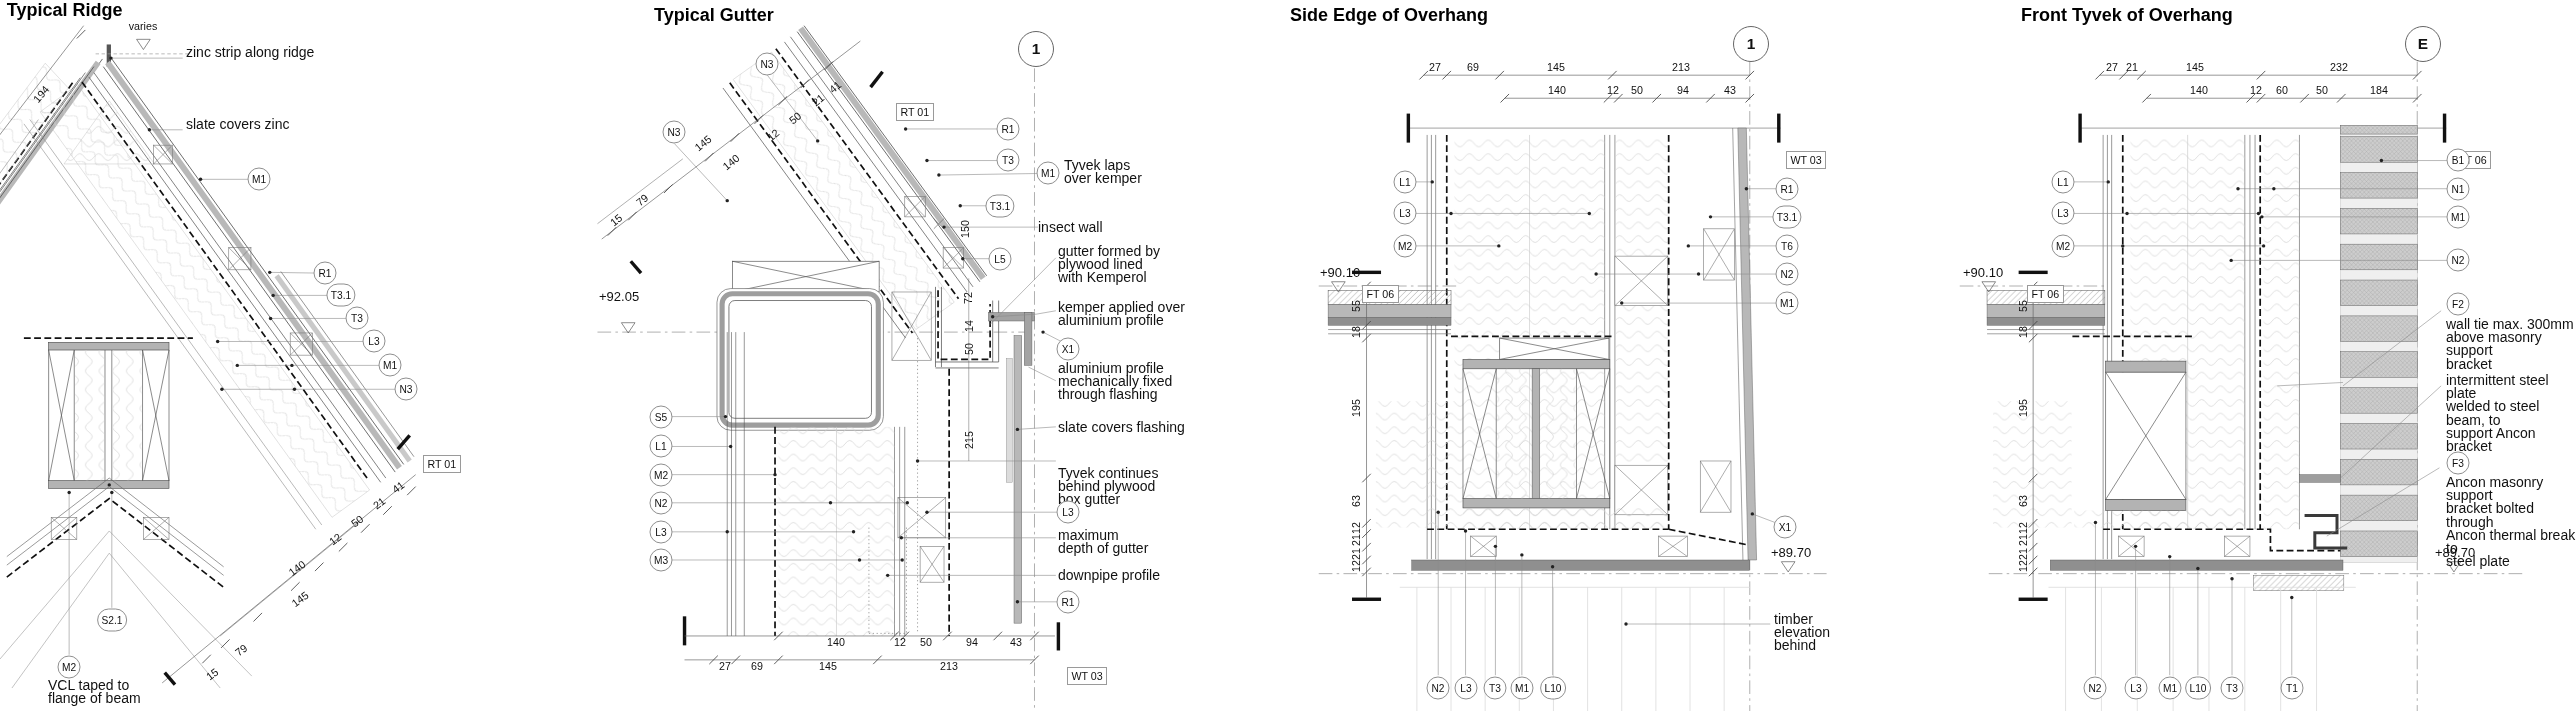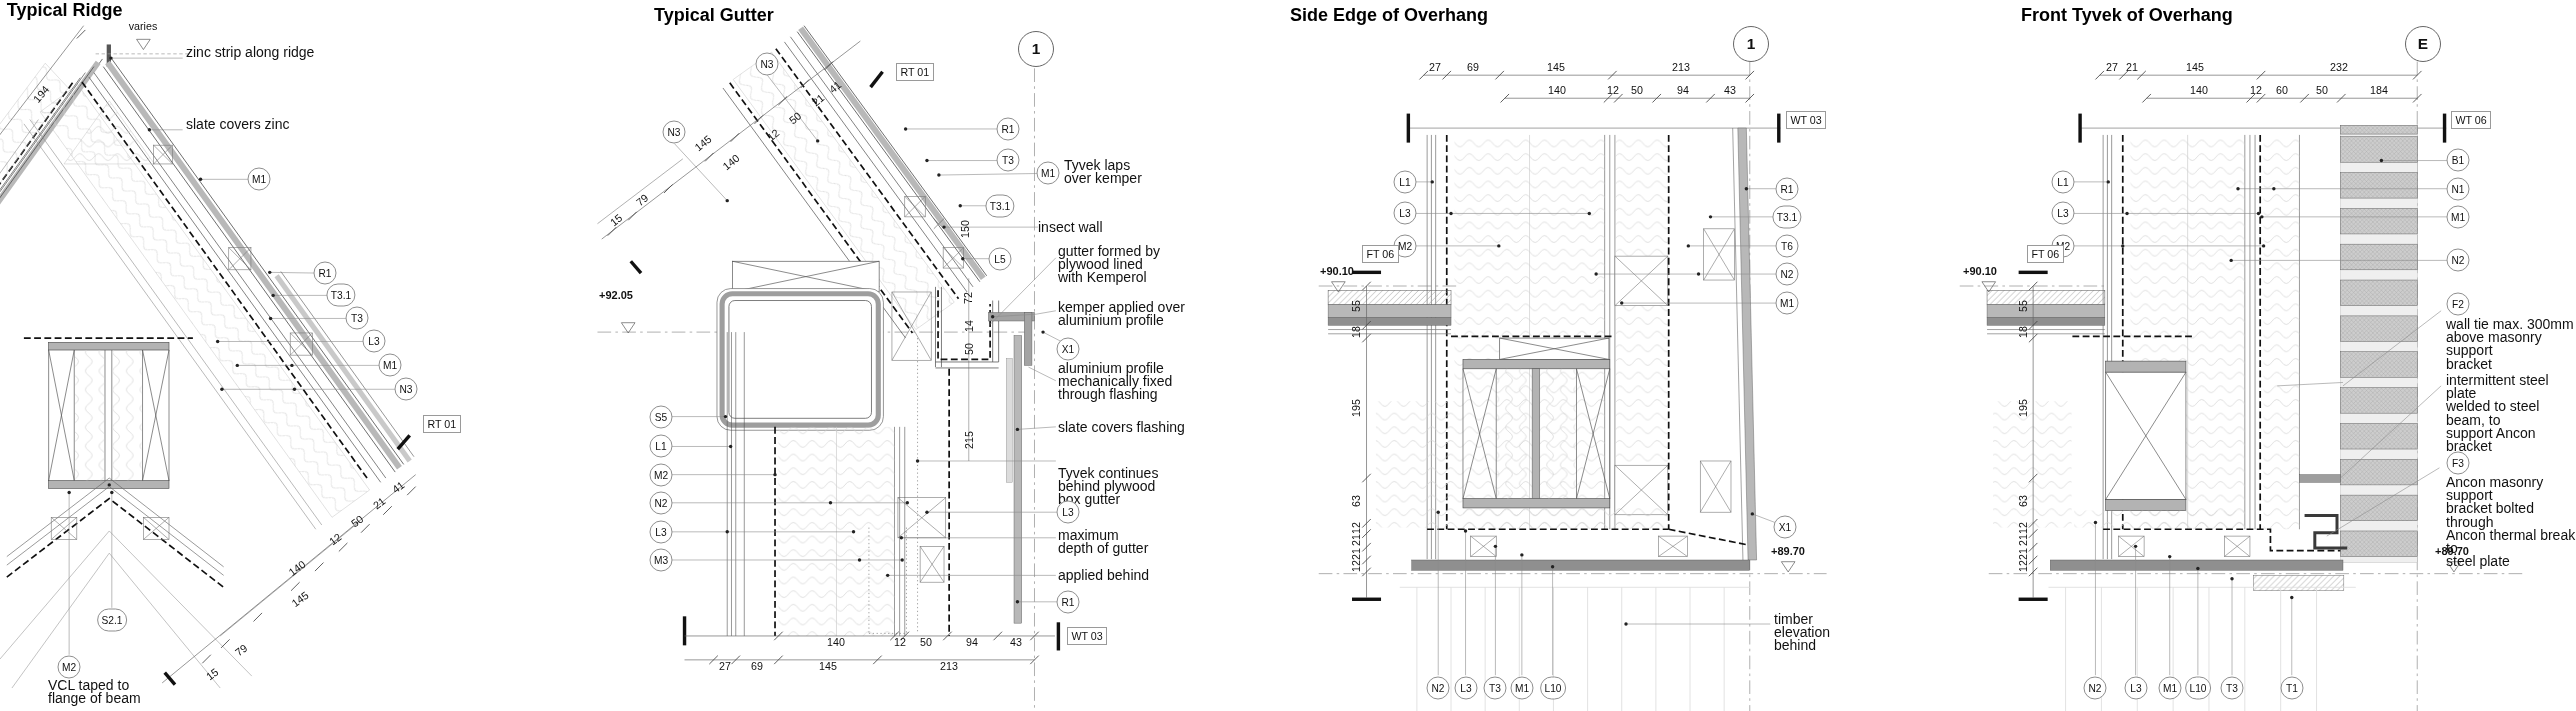--- a/index.html
+++ b/index.html
@@ -13,22 +13,22 @@
   .cir{position:absolute;z-index:3;transform:translate(-50%,-50%);width:34px;height:34px;
      border:1.2px solid #666;border-radius:50%;background:#fff;display:flex;align-items:center;
      justify-content:center;font-size:15.4px;font-weight:bold;}
   .d{position:absolute;z-index:2;transform:translate(-50%,-50%);font-size:10.7px;white-space:nowrap;background:transparent;}
   .dr37{transform:translate(-50%,-50%) rotate(-37deg);}
   .dr39{transform:translate(-50%,-50%) rotate(-39deg);}
   .dr50{transform:translate(-50%,-50%) rotate(-50deg);}
   .dv{transform:translate(-50%,-50%) rotate(-90deg);}
   .n{position:absolute;z-index:2;font-size:14px;line-height:13.2px;white-space:pre-line;}
   .t{position:absolute;z-index:3;transform:translateY(-50%);border:0.9px solid #9a9a9a;background:#fff;
-     padding:0 3.4px;font-size:10.7px;height:16px;line-height:16px;white-space:nowrap;}
-  .lvl{position:absolute;z-index:3;font-size:11px;font-weight:bold;white-space:nowrap;}
+     padding:0 3.4px;font-size:10.7px;height:16px;line-height:16px;white-space:nowrap;margin-top:40px;}
+  .lvl{position:absolute;z-index:3;font-size:13px;font-weight:normal;white-space:nowrap;}
 </style>
 </head>
 <body>
 
 <div id="root">
 
 <svg id="art" width="2576" height="712" viewBox="0 0 3018 834">
 <defs>
   <pattern id="ins" width="22" height="16" patternUnits="userSpaceOnUse">
     <path d="M0 8 Q5.5 0 11 8 Q16.5 16 22 8" fill="none" stroke="#d2d2d2" stroke-width="0.8"></path>
@@ -628,21 +628,21 @@
 aluminium profile</span>
 <span class="n" style="left:1058px;top:362px">aluminium profile
 mechanically fixed
 through flashing</span>
 <span class="n" style="left:1058px;top:421px">slate covers flashing</span>
 <span class="n" style="left:1058px;top:467px">Tyvek continues
 behind plywood
 box gutter</span>
 <span class="n" style="left:1058px;top:529px">maximum
 depth of gutter</span>
-<span class="n" style="left:1058px;top:569px">applied behind</span>
+<span class="n" style="left:1058px;top:569px">downpipe profile</span>
 <span class="d dv" style="left:965px;top:229px">150</span>
 <span class="d dv" style="left:968px;top:298px">72</span>
 <span class="d dv" style="left:969px;top:326px">14</span>
 <span class="d dv" style="left:969px;top:349px">50</span>
 <span class="d dv" style="left:969px;top:440px">215</span>
 <span class="lvl" style="left:599px;top:289px">+92.05</span>
 <span class="b" style="left:661px;top:417px">S5</span>
 <span class="b" style="left:661px;top:446px">L1</span>
 <span class="b" style="left:661px;top:475px">M2</span>
 <span class="b" style="left:661px;top:503px">N2</span>

